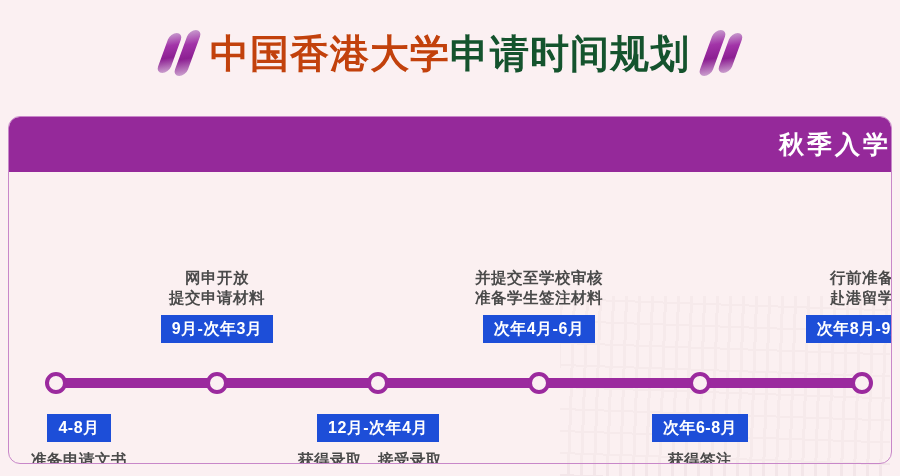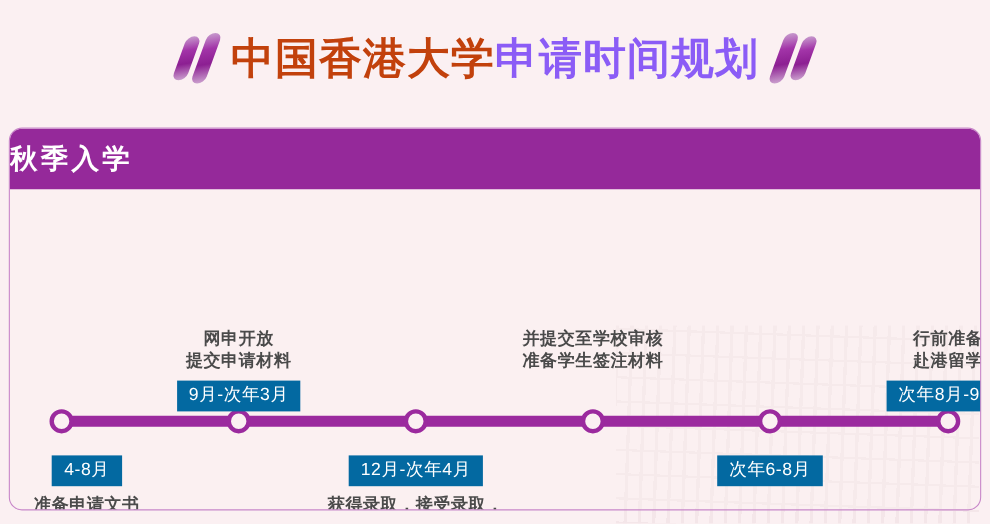--- a/index.html
+++ b/index.html
@@ -57,42 +57,42 @@
   }
   .slash.s-small { height: 40px; }
   .title-text {
     font-size: 39px;
     font-weight: bold;
     letter-spacing: 1px;
     white-space: nowrap;
     line-height: 1;
   }
   .title-dark { color: #c2410c; }
-  .title-accent { color: #8b5cf6; }
+  .title-accent { color: #14532d; }
 
   
   .panel {
     position: absolute;
     left: 8px;
     top: 116px;
     width: 884px;
     height: 348px;
     box-sizing: border-box;
     border: 1.5px solid #c887c9;
     border-radius: 12px;
     background: rgba(251,240,242,0.35);
     overflow: hidden;
     z-index: 1;
   }
   .panel-header {
     height: 55px;
     background: #95299a;
     display: flex;
     align-items: center;
-    justify-content: flex-start;
+    justify-content: flex-end;
     border-top-left-radius: 10px;
     border-top-right-radius: 10px;
   }
   .panel-header-title {
     color: #ffffff;
     font-size: 25px;
     font-weight: bold;
     letter-spacing: 3px;
   }
 
@@ -123,43 +123,42 @@
     box-sizing: border-box;
   }
 
   
   .item-top {
     position: absolute;
     top: 96px;
     transform: translateX(-50%);
     text-align: center;
     width: 260px;
-    margin-top: 31px;
   }
   .item-bottom {
     position: absolute;
     top: 242px;
     transform: translateX(-50%);
     text-align: center;
     width: 260px;
   }
   .desc {
     color: #4a4a4a;
     font-size: 15.5px;
     line-height: 20px;
     font-weight: bold;
     letter-spacing: 0.5px;
     white-space: nowrap;
   }
   .badge {
     display: inline-block;
-    background: #0369a1;
+    background: #1d4ed8;
     color: #ffffff;
     font-size: 16px;
-    font-weight: normal;
+    font-weight: bold;
     padding: 4px 11px 5px 11px;
     letter-spacing: 0.5px;
     white-space: nowrap;
     line-height: 19px;
   }
   .badge-wrap-top { margin-top: 7px; }
   .badge-wrap-bottom { margin-bottom: 8px; }
 </style>
 </head>
 <body>
@@ -193,31 +192,33 @@
       <div class="node" style="left: 691px;"></div>
       <div class="node" style="left: 853px;"></div>
       <div class="item-top" style="left: 208px;">
         <div class="desc">网申开放</div>
         <div class="desc">提交申请材料</div>
         <div class="badge-wrap-top"><span class="badge">9月-次年3月</span></div>
       </div>
       <div class="item-top" style="left: 530px;">
         <div class="desc">并提交至学校审核</div>
         <div class="desc">准备学生签注材料</div>
+        <div class="badge-wrap-top"><span class="badge">次年4月-6月</span></div>
       </div>
       <div class="item-top" style="left: 853px;">
         <div class="desc">行前准备</div>
         <div class="desc">赴港留学</div>
         <div class="badge-wrap-top"><span class="badge">次年8月-9月</span></div>
       </div>
       <div class="item-bottom" style="left: 70px;">
         <div class="badge-wrap-bottom"><span class="badge">4-8月</span></div>
         <div class="desc">准备申请文书</div>
       </div>
       <div class="item-bottom" style="left: 369px;">
         <div class="badge-wrap-bottom"><span class="badge">12月-次年4月</span></div>
         <div class="desc">获得录取，接受录取，</div>
       </div>
       <div class="item-bottom" style="left: 691px;">
         <div class="badge-wrap-bottom"><span class="badge">次年6-8月</span></div>
+        <div class="desc">获得签注</div>
       </div>
     </div>
 </div>
 
 </body></html>

